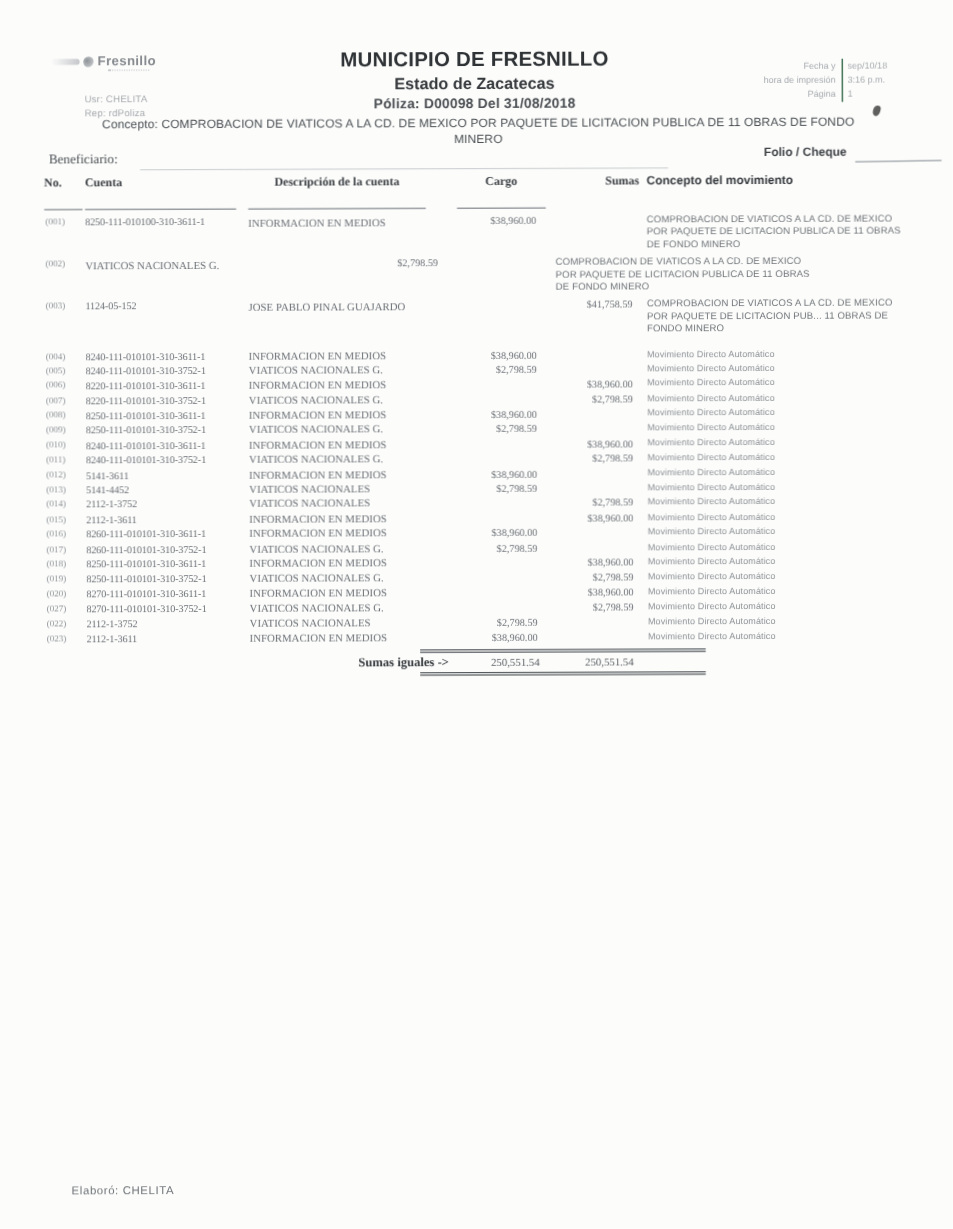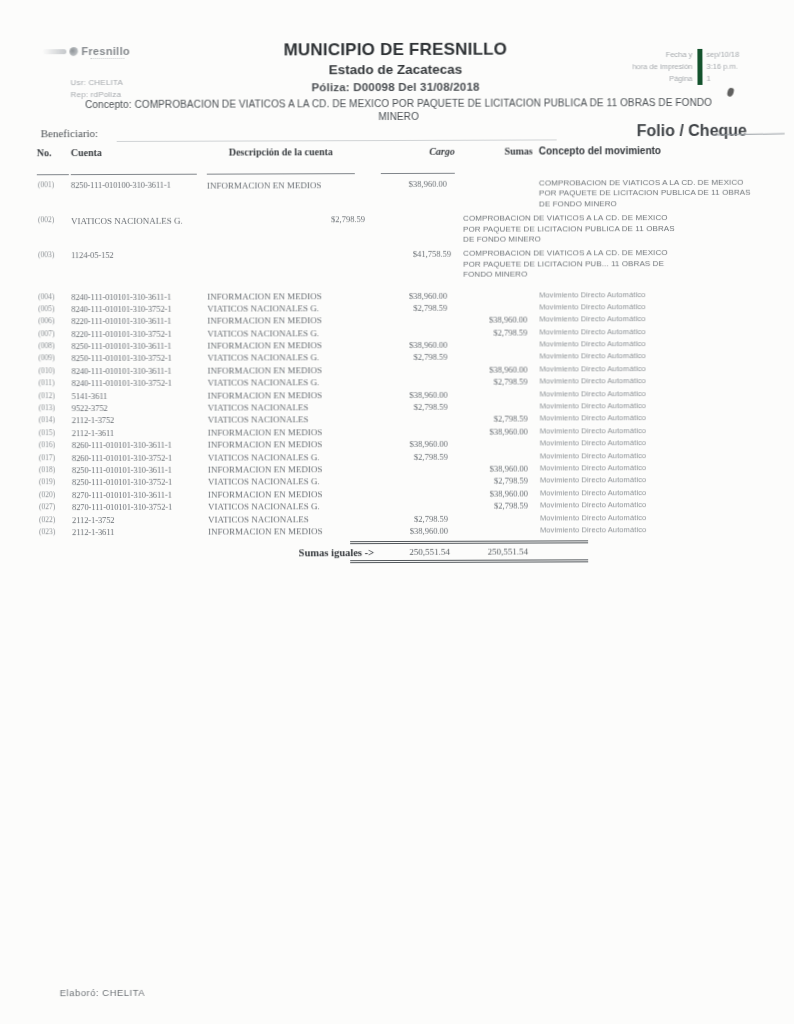--- a/index.html
+++ b/index.html
@@ -13,40 +13,40 @@
   .logo-text{font-family:"Liberation Sans",sans-serif;font-size:11px;font-weight:bold;color:#85898d;letter-spacing:.3px;}
   .logo-sub{position:absolute;top:57px;left:92px;width:34px;border-top:1px dotted #c9ccce;}
   .sys-lines{position:absolute;top:76px;left:36px;font-family:"Liberation Sans",sans-serif;font-size:8px;color:#a5a9ad;line-height:1.55;letter-spacing:.2px;margin-left:36px;}
 
   .title-block{position:absolute;top:40px;left:0;width:100%;text-align:center;font-family:"Liberation Sans",sans-serif;}
   .doc-title{font-size:17px;font-weight:bold;color:#2e3235;letter-spacing:.2px;}
   .doc-subtitle{font-size:13.5px;font-weight:bold;color:#34383b;margin-top:2px;}
   .poliza-line{font-size:11.5px;font-weight:bold;color:#4a4e52;margin-top:4px;letter-spacing:.2px;}
 
   .print-info{position:absolute;top:50px;right:44px;display:flex;font-family:"Liberation Sans",sans-serif;font-size:7.5px;color:#a7abaf;}
-  .print-labels{text-align:right;line-height:1.6;border-right:5px solid #14532d;padding-right:5px;}
+  .print-labels{text-align:right;line-height:1.6;border-right:1px solid #14532d;padding-right:5px;}
   .print-values{line-height:1.6;padding-left:4px;text-align:left;min-width:42px;}
 
   .concepto-line{position:absolute;top:97px;left:70px;width:660px;text-align:center;font-family:"Liberation Sans",sans-serif;font-size:10px;color:#4b5054;line-height:1.3;letter-spacing:.1px;}
   .ink-a{position:absolute;top:89px;left:729px;width:6px;height:9px;background:#3a3a38;border-radius:55% 40% 60% 50%;transform:rotate(15deg);opacity:.8;}
 
   .beneficiario{position:absolute;top:126px;left:42px;font-size:11px;color:#4b5054;}
   .benef-rule{position:absolute;top:140px;left:118px;width:440px;border-top:1px solid #d0d3d5;}
-  .folio{position:absolute;top:123px;left:638px;font-family:"Liberation Sans",sans-serif;font-size:16px;font-weight:bold;color:#3f4347;}
+  .folio{position:absolute;top:123px;left:638px;font-family:"Liberation Sans",sans-serif;font-size:10px;font-weight:bold;color:#3f4347;}
   .folio-rule{position:absolute;top:135px;left:714px;width:72px;border-top:1px solid #9aa0a5;transform:rotate(-.6deg);}
 
   
   .table{position:absolute;top:146px;left:38px;width:756px;}
   .grid{display:grid;grid-template-columns:34px 136px 170px 82px 76px 1fr;}
   .thead{font-weight:bold;font-size:10px;color:#3a3e42;margin-bottom:5px;}
   .thead>div{padding-bottom:16px;}
   .h-no{border-bottom:1px solid #80858a;margin-right:2px;}
   .h-cuenta{border-bottom:1px solid #80858a;margin-right:10px;}
   .h-desc{border-bottom:1px solid #80858a;margin-right:22px;text-align:center;}
-  .h-cargo{border-bottom:1px solid #80858a;text-align:right;margin:0 4px;font-style:italic;}
+  .h-cargo{border-bottom:1px solid #80858a;text-align:center;margin:0 4px;}
   .h-abono{text-align:right;padding-right:2px;}
   .h-concepto{font-family:"Liberation Sans",sans-serif;padding-left:4px;color:#34383c;}
 
   .row{font-size:8.5px;line-height:12.4px;height:12.4px;color:#6b7075;}
   .row>div{overflow:hidden;white-space:nowrap;}
   .tbody .row:nth-child(4){margin-top:9px;}
   .row-big{height:auto;min-height:26px;line-height:1.3;margin-bottom:4px;}
   .row-big>div{white-space:normal;overflow:visible;}
   .c-no{font-size:7.5px;color:#8d9296;padding-left:1px;}
   .c-cuenta{letter-spacing:-.1px;}
@@ -136,20 +136,21 @@
           <div class="grid row row-big">
     <div class="c-no">(002)</div>
     <div class="c-desc">VIATICOS NACIONALES G.</div>
     <div class="c-cargo">$2,798.59</div>
     <div class="c-abono"></div>
     <div class="c-concepto">COMPROBACION DE VIATICOS A LA CD. DE MEXICO POR PAQUETE DE LICITACION PUBLICA DE 11 OBRAS DE FONDO MINERO</div>
   </div>
           <div class="grid row row-big">
     <div class="c-no">(003)</div>
     <div class="c-cuenta">1124-05-152</div>
+    <div class="c-desc">JOSE PABLO PINAL GUAJARDO</div>
     <div class="c-cargo"></div>
     <div class="c-abono">$41,758.59</div>
     <div class="c-concepto">COMPROBACION DE VIATICOS A LA CD. DE MEXICO POR PAQUETE DE LICITACION PUB... 11 OBRAS DE FONDO MINERO</div>
   </div>
           <div class="grid row">
     <div class="c-no">(004)</div>
     <div class="c-cuenta">8240-111-010101-310-3611-1</div>
     <div class="c-desc">INFORMACION EN MEDIOS</div>
     <div class="c-cargo">$38,960.00</div>
     <div class="c-abono"></div>
@@ -214,21 +215,21 @@
           <div class="grid row">
     <div class="c-no">(012)</div>
     <div class="c-cuenta">5141-3611</div>
     <div class="c-desc">INFORMACION EN MEDIOS</div>
     <div class="c-cargo">$38,960.00</div>
     <div class="c-abono"></div>
     <div class="c-concepto">Movimiento Directo Automático</div>
   </div>
           <div class="grid row">
     <div class="c-no">(013)</div>
-    <div class="c-cuenta">9522-3752</div>
+    <div class="c-cuenta">5141-4452</div>
     <div class="c-desc">VIATICOS NACIONALES</div>
     <div class="c-cargo">$2,798.59</div>
     <div class="c-abono"></div>
     <div class="c-concepto">Movimiento Directo Automático</div>
   </div>
           <div class="grid row">
     <div class="c-no">(014)</div>
     <div class="c-cuenta">2112-1-3752</div>
     <div class="c-desc">VIATICOS NACIONALES</div>
     <div class="c-cargo"></div>

